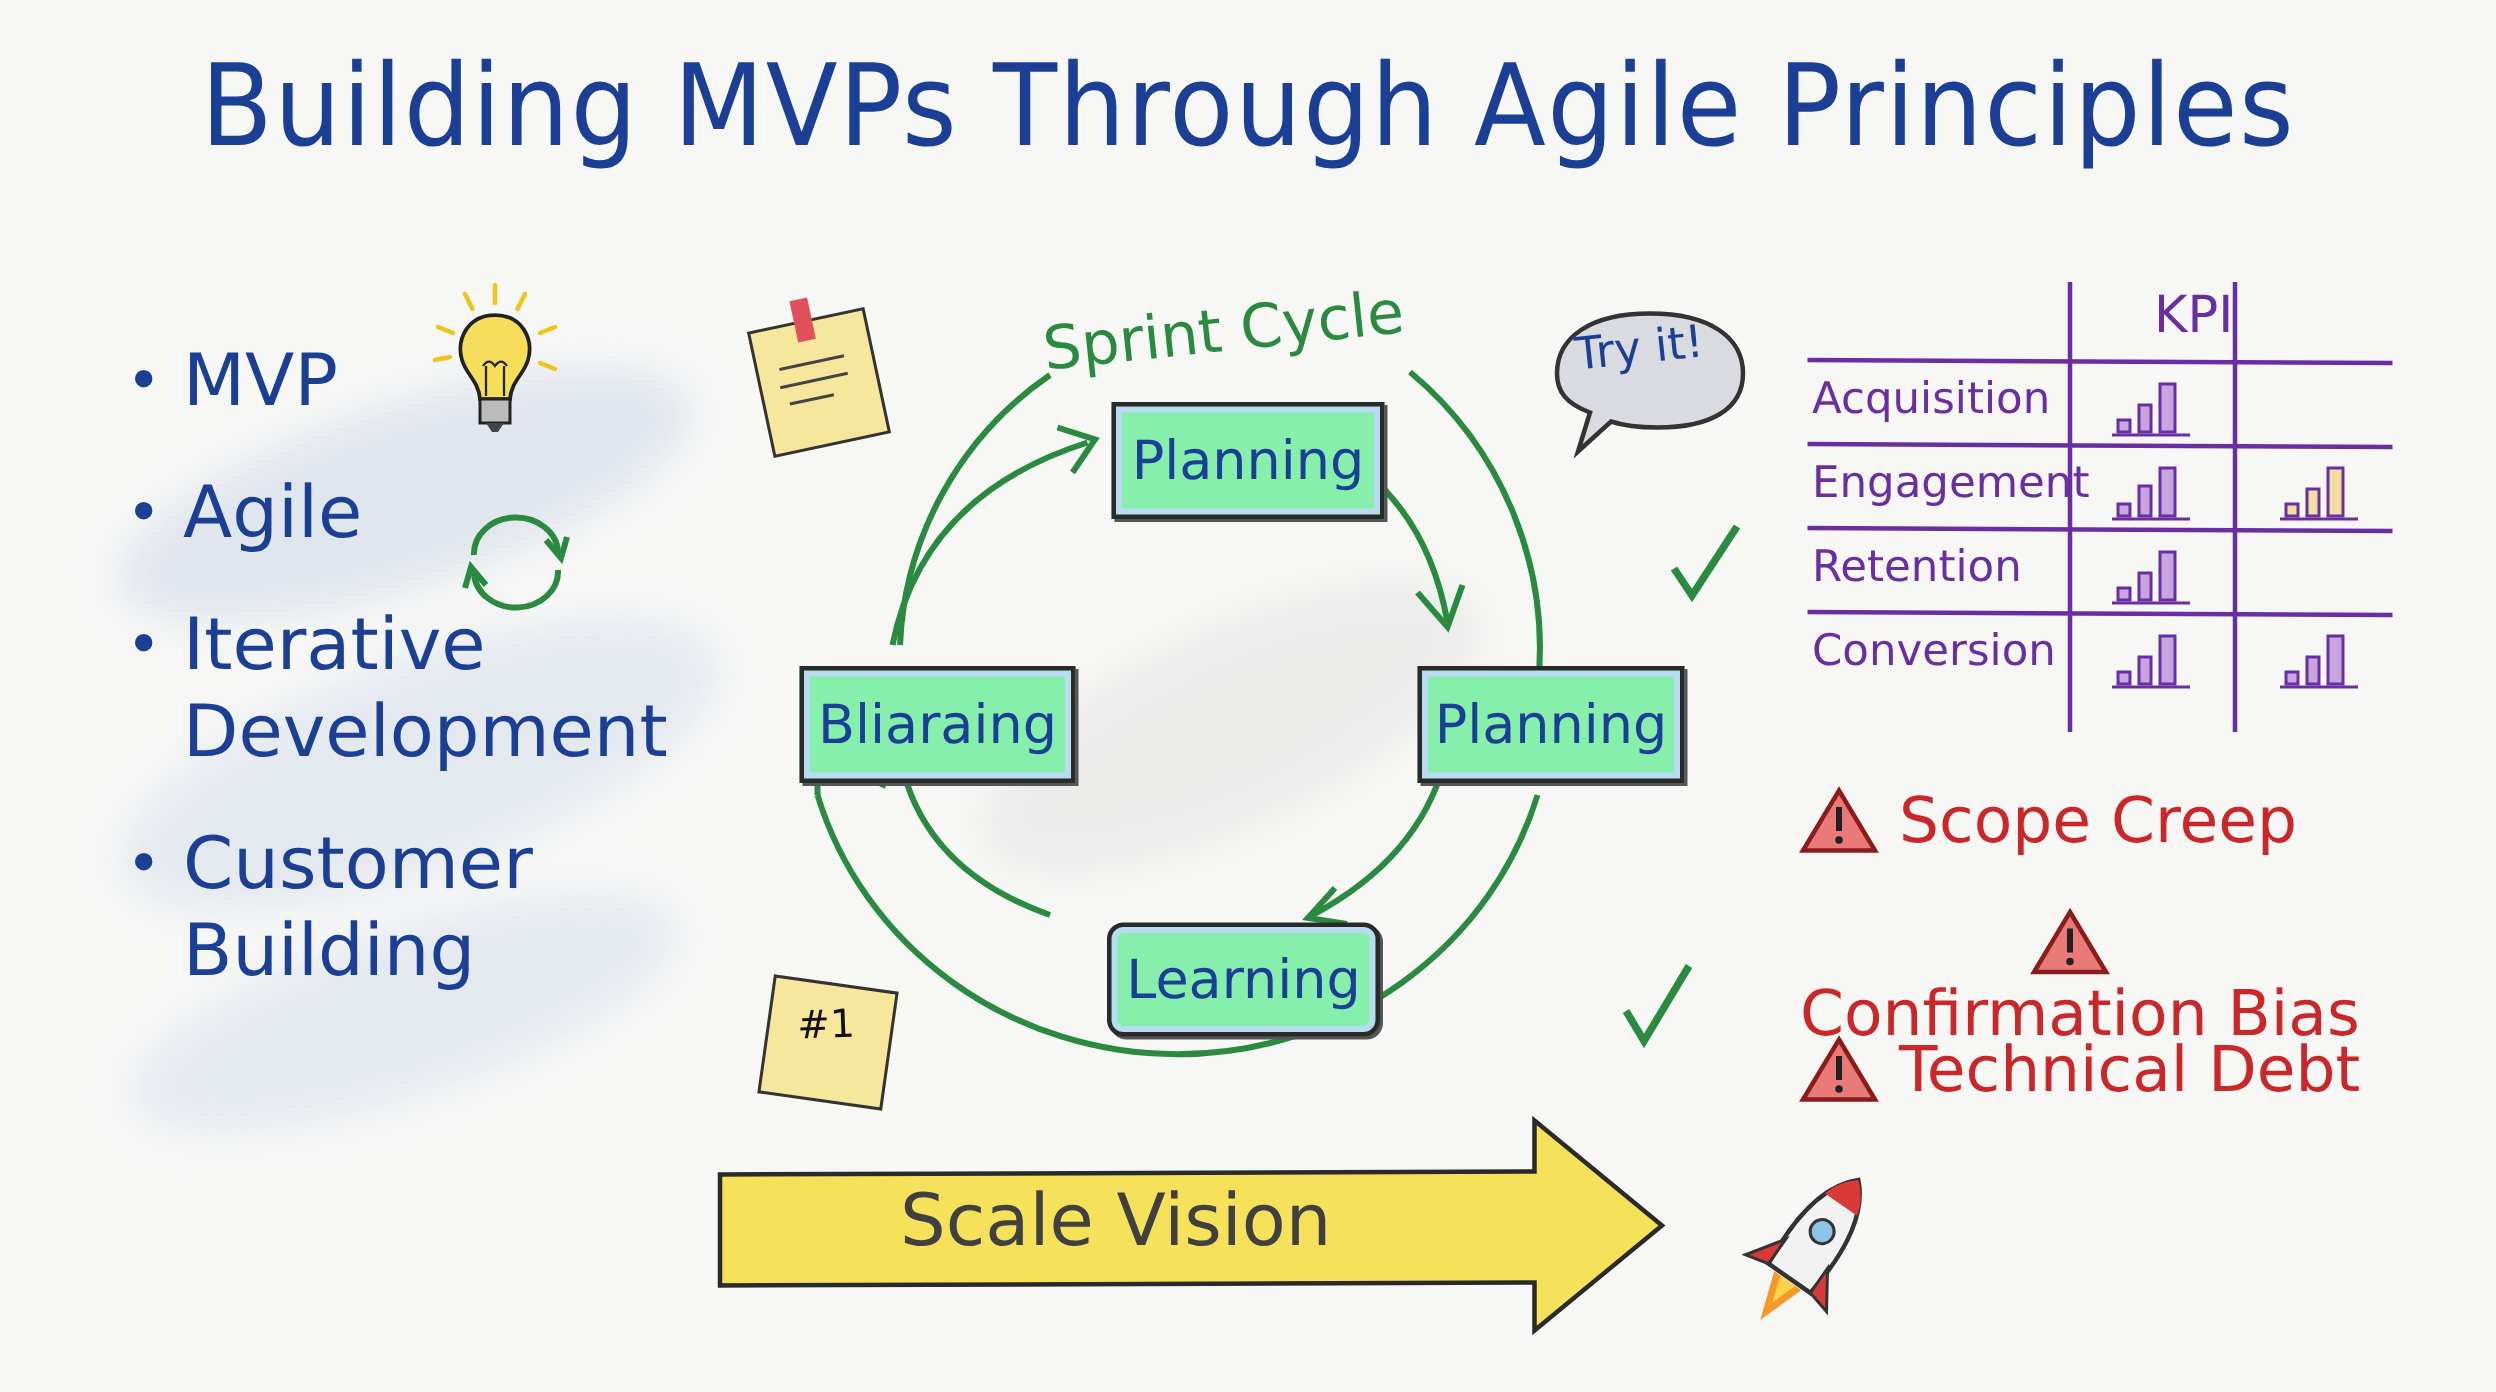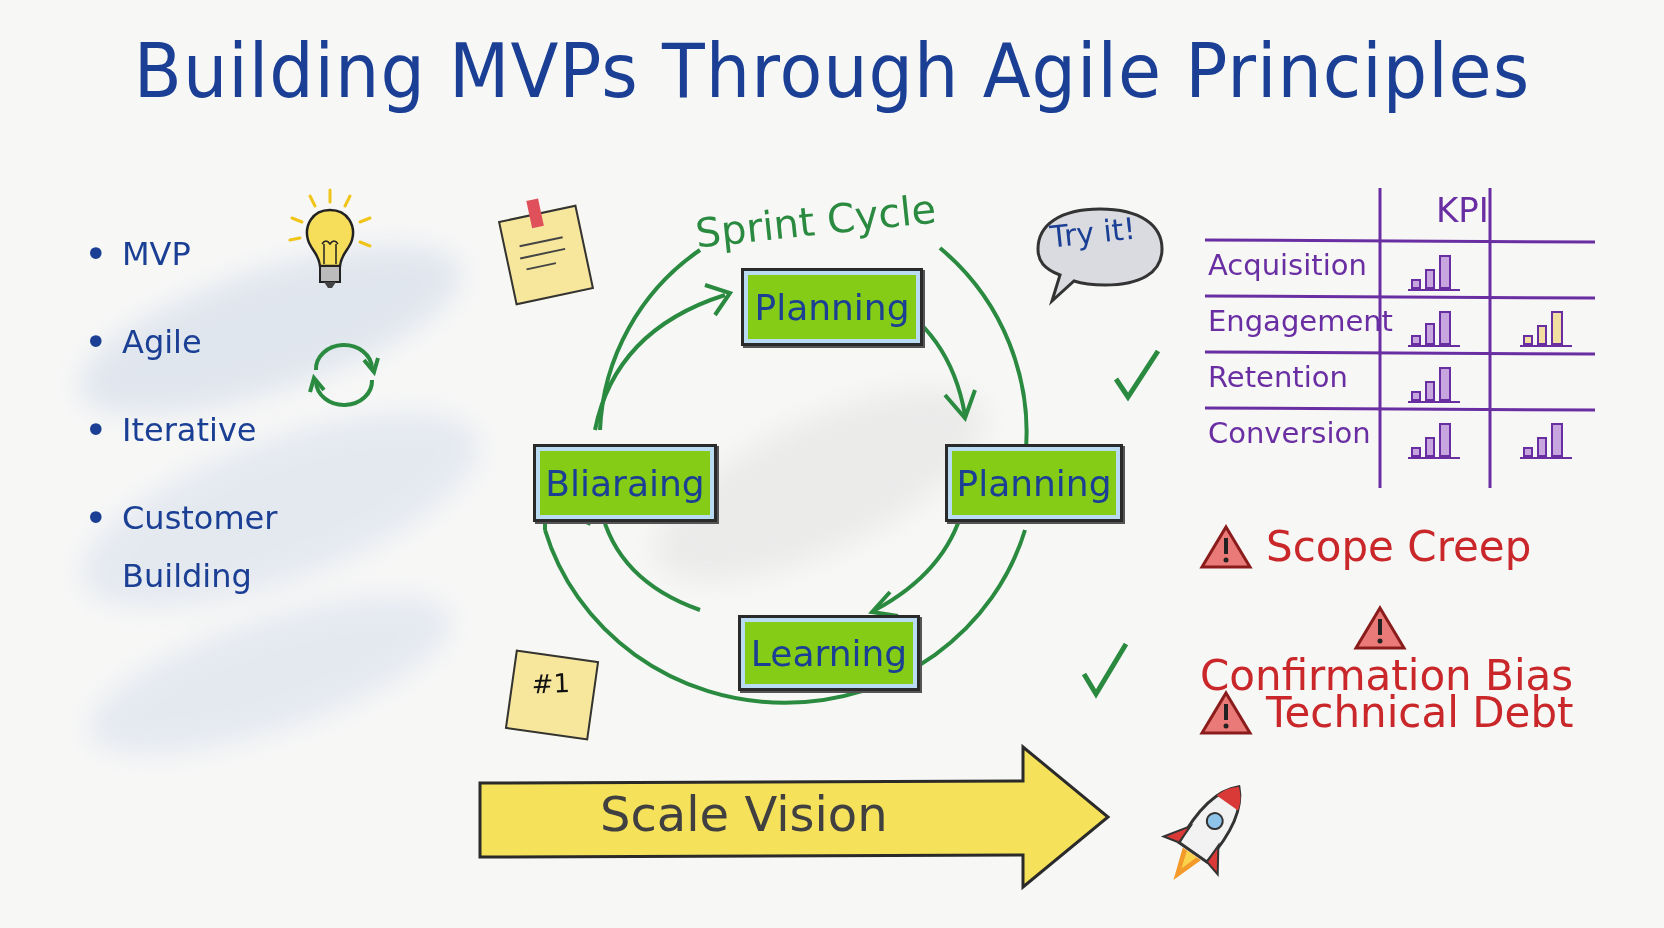--- a/index.html
+++ b/index.html
@@ -8,25 +8,25 @@
       background: #f7f7f6;
       font-family: "DejaVu Sans", sans-serif;
     }
     .smudge { position: absolute; border-radius: 50%; filter: blur(14px); opacity: 0.35; }
     .title {
       position: absolute; left: 0; top: 30px; width: 1664px; text-align: center;
       font-size: 70px; letter-spacing: 1px; color: #1a3f94; font-family: "DejaVu Sans", sans-serif;
       transform: scaleY(1.08);
     }
     .leftcol { position: absolute; left: 84px; top: 225px; width: 400px; }
-    .bullet { position: relative; color: #1a3f94; font-size: 32px; line-height: 58px; padding-left: 38px; margin-bottom: 30px; }
+    .bullet { position: relative; color: #1a3f94; font-size: 48px; line-height: 58px; padding-left: 38px; margin-bottom: 30px; }
     .bullet::before { content: "•"; position: absolute; left: 0; top: 0; font-size: 40px; }
     .bullet .line { display: block; }
     .box {
-      position: absolute; background: #84cc16; border: 3px solid #2a2a2a;
+      position: absolute; background: #86efac; border: 3px solid #2a2a2a;
       box-shadow: inset 0 0 0 4px #b9dcf3, 2px 2px 0 #555;
       color: #1a3f94; font-size: 36px; display: flex; align-items: center; justify-content: center;
     }
     .green-text { position: absolute; color: #2a8a3f; font-size: 40px; }
     .kpi { position: absolute; color: #6a2ea3; }
     .kpi-label { position: absolute; font-size: 29px; }
     .risk { position: absolute; color: #c9272a; font-size: 42px; display: flex; align-items: center; }
     .risk .tri { width: 52px; height: 46px; margin-right: 14px; }
     .arrow-label { position: absolute; left: 600px; top: 786px; font-size: 48px; color: #404040; }
     .note { position: absolute; background: #f7e79d; border: 2px solid #333; }
@@ -44,20 +44,21 @@
 
 <div class="leftcol">
   <div class="bullet">
     <span class="line">MVP</span>
   </div>
   <div class="bullet">
     <span class="line">Agile</span>
   </div>
   <div class="bullet">
     <span class="line">Iterative</span>
+    <span class="line">Development</span>
   </div>
   <div class="bullet">
     <span class="line">Customer</span>
     <span class="line">Building</span>
   </div>
 </div>
 
 <svg style="left:282px;top:188px;" width="100" height="115" viewBox="0 0 100 115">
   <g stroke="#f0c419" stroke-width="3" stroke-linecap="round">
     <line x1="48" y1="2" x2="48" y2="14"></line>
@@ -94,21 +95,21 @@
   <path d="M445 300 Q430 370 355 410" fill="none" stroke="#2a8a3f" stroke-width="4"></path>
   <path d="M370 392 L352 412 L378 416" fill="none" stroke="#2a8a3f" stroke-width="4"></path>
   <path d="M180 410 Q95 380 80 305" fill="none" stroke="#2a8a3f" stroke-width="4"></path>
   <path d="M68 325 L80 300 L95 320" fill="none" stroke="#2a8a3f" stroke-width="4"></path>
 </svg>
 
 <div class="green-text" style="left:695px;top:198px;transform:rotate(-6deg);">Sprint Cycle</div>
 
 <div class="box" style="left:741px;top:268px;width:176px;height:72px;">Planning</div>
 <div class="box" style="left:945px;top:444px;width:172px;height:72px;">Planning</div>
-<div class="box" style="left:738px;top:615px;width:176px;height:70px;">Learning</div>
+<div class="box" style="left:738px;top:615px;width:176px;height:70px;border-radius:11px;">Learning</div>
 <div class="box" style="left:533px;top:444px;width:178px;height:72px;">Bliaraing</div>
 
 <div class="note" style="left:506px;top:212px;width:76px;height:82px;transform:rotate(-12deg);">
   <div style="position:absolute;left:30px;top:-16px;width:12px;height:28px;background:#e0505a;"></div>
   <div style="position:absolute;left:14px;top:26px;width:44px;border-top:2px solid #444;"></div>
   <div style="position:absolute;left:12px;top:38px;width:46px;border-top:2px solid #444;"></div>
   <div style="position:absolute;left:16px;top:50px;width:30px;border-top:2px solid #444;"></div>
 </div>
 <div class="note" style="left:510px;top:655px;width:80px;height:76px;transform:rotate(8deg);">
   <div style="position:absolute;left:18px;top:12px;font-size:26px;color:#111;transform:rotate(-10deg);">#1</div>

